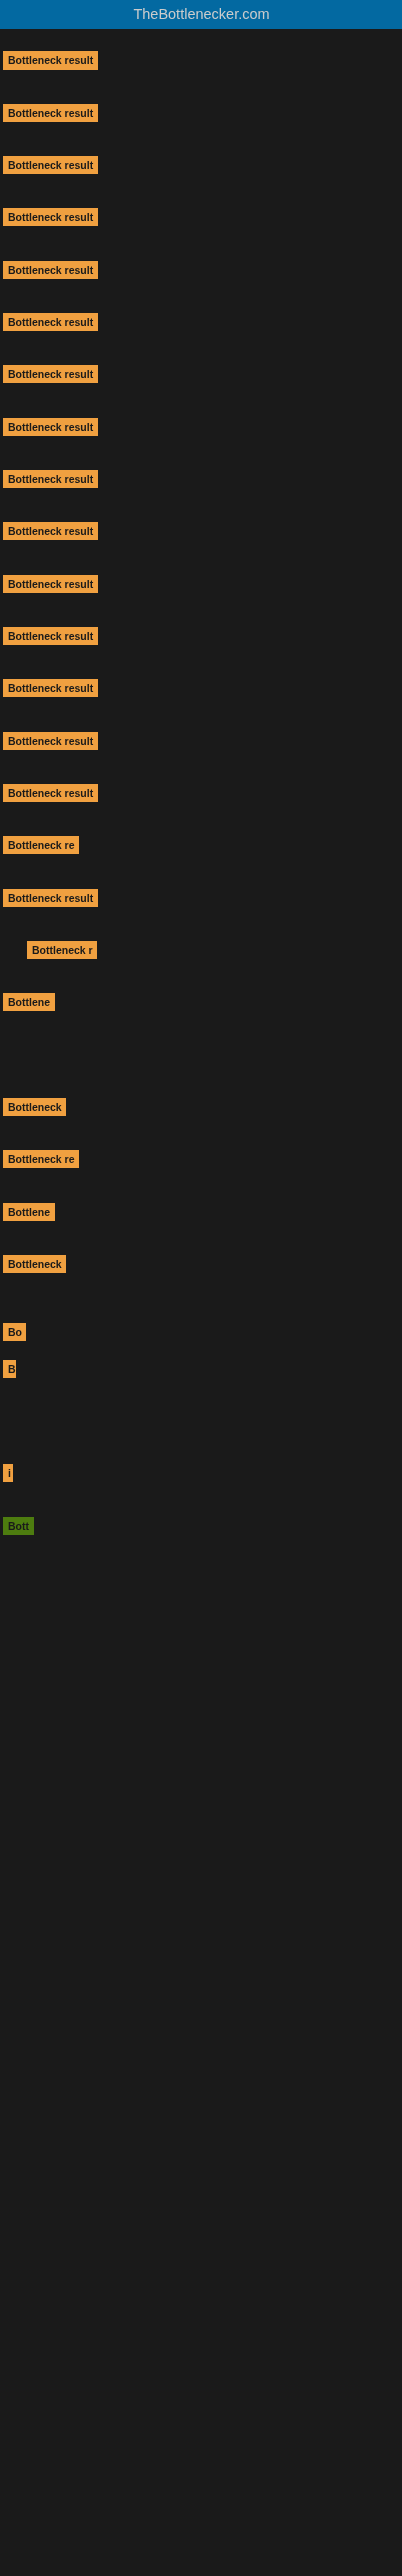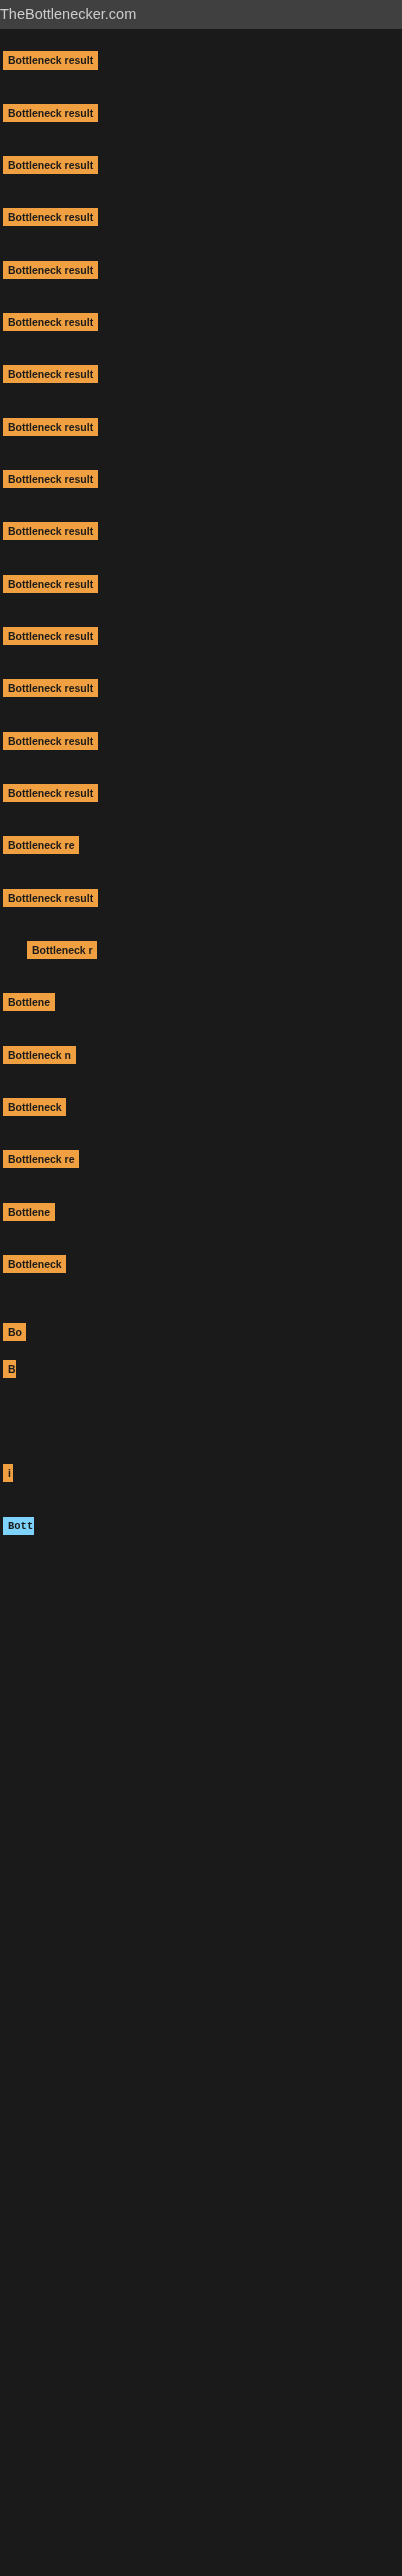--- a/index.html
+++ b/index.html
@@ -10,25 +10,25 @@
 
     body {
       width: 403px;
       min-height: 2576px;
       background-color: #1a1a1a;
       font-family: Arial, sans-serif;
       position: relative;
     }
 
     .site-title {
-      text-align: left;
+      text-align: center;
       color: #cccccc;
       font-size: 14.5px;
       padding: 6.4px 0;
-      background-color: #404040;
+      background-color: #0369a1;
     }
   </style>
 </head>
 <body>
 
 <div class="site-title">
   <span>TheBottlenecker.com</span>
 </div>
 
 <div id="items-container" style="position: relative; width: 403px; height: 2536px;">
@@ -82,23 +82,20 @@
     </div>
     <div style="position: absolute; top: 852px; left: 0px; width: 403px; height: 44px;">
       <div style="position: absolute; left: 3.2px; top: 8px; background-color: rgb(240, 160, 64); color: rgb(26, 26, 26); font-size: 10.5px; font-weight: bold; padding: 3.2px 4.8px; display: inline-block; max-width: 105px; overflow: hidden; white-space: nowrap;">Bottleneck result</div>
     </div>
     <div style="position: absolute; top: 904px; left: 0px; width: 400px; height: 44px; margin-left: 24px;">
       <div style="position: absolute; left: 3.2px; top: 8px; background-color: rgb(240, 160, 64); color: rgb(26, 26, 26); font-size: 10.5px; font-weight: bold; padding: 3.2px 4.8px; display: inline-block; max-width: 81px; overflow: hidden; white-space: nowrap;">Bottleneck r</div>
     </div>
     <div style="position: absolute; top: 956px; left: 0px; width: 403px; height: 44px;">
       <div style="position: absolute; left: 3.2px; top: 8px; background-color: rgb(240, 160, 64); color: rgb(26, 26, 26); font-size: 10.5px; font-weight: bold; padding: 3.2px 4.8px; display: inline-block; max-width: 64px; overflow: hidden; white-space: nowrap;">Bottlene</div>
     </div>
-    <div style="position: absolute; top: 1009px; left: 0px; width: 403px; height: 44px;">
-      <div style="position: absolute; left: 3.2px; top: 8px; background-color: rgb(240, 160, 64); color: rgb(26, 26, 26); font-size: 10.5px; font-weight: bold; padding: 3.2px 4.8px; display: inline-block; max-width: 76px; overflow: hidden; white-space: nowrap;">Bottleneck n</div>
-    </div>
     <div style="position: absolute; top: 1061px; left: 0px; width: 403px; height: 44px;">
       <div style="position: absolute; left: 3.2px; top: 8px; background-color: rgb(240, 160, 64); color: rgb(26, 26, 26); font-size: 10.5px; font-weight: bold; padding: 3.2px 4.8px; display: inline-block; max-width: 71px; overflow: hidden; white-space: nowrap;">Bottleneck</div>
     </div>
     <div style="position: absolute; top: 1113px; left: 0px; width: 403px; height: 44px;">
       <div style="position: absolute; left: 3.2px; top: 8px; background-color: rgb(240, 160, 64); color: rgb(26, 26, 26); font-size: 10.5px; font-weight: bold; padding: 3.2px 4.8px; display: inline-block; max-width: 85px; overflow: hidden; white-space: nowrap;">Bottleneck re</div>
     </div>
     <div style="position: absolute; top: 1166px; left: 0px; width: 403px; height: 44px;">
       <div style="position: absolute; left: 3.2px; top: 8px; background-color: rgb(240, 160, 64); color: rgb(26, 26, 26); font-size: 10.5px; font-weight: bold; padding: 3.2px 4.8px; display: inline-block; max-width: 58px; overflow: hidden; white-space: nowrap;">Bottlene</div>
     </div>
     <div style="position: absolute; top: 1218px; left: 0px; width: 403px; height: 44px;">
@@ -107,16 +104,16 @@
     <div style="position: absolute; top: 1270px; left: 0px; width: 403px; height: 44px;">
       <div style="position: absolute; left: 3.2px; top: 8px; background-color: rgb(240, 160, 64); color: rgb(26, 26, 26); font-size: 10.5px; font-weight: bold; padding: 3.2px 4.8px; display: inline-block; max-width: 22.5px; overflow: hidden; white-space: nowrap; margin-top: 16px;">Bo</div>
     </div>
     <div style="position: absolute; top: 1323px; left: 0px; width: 403px; height: 44px;">
       <div style="position: absolute; left: 3.2px; top: 8px; background-color: rgb(240, 160, 64); color: rgb(26, 26, 26); font-size: 10.5px; font-weight: bold; padding: 3.2px 4.8px; display: inline-block; max-width: 13px; overflow: hidden; white-space: nowrap;">B</div>
     </div>
     <div style="position: absolute; top: 1427px; left: 0px; width: 403px; height: 44px;">
       <div style="position: absolute; left: 3.2px; top: 8px; background-color: rgb(240, 160, 64); color: rgb(26, 26, 26); font-size: 10.5px; font-weight: bold; padding: 3.2px 4.8px; display: inline-block; max-width: 6.4px; overflow: hidden; white-space: nowrap;">i</div>
     </div>
     <div style="position: absolute; top: 1480px; left: 0px; width: 403px; height: 44px;">
-      <div style="position: absolute; left: 3.2px; top: 8px; background-color: #7dd3fc; color: rgb(26, 26, 26); font-size: 10.5px; font-weight: bold; padding: 3.2px 4.8px; display: inline-block; max-width: 31px; overflow: hidden; white-space: nowrap; font-family: Liberation Mono, monospace;">Bott</div>
+      <div style="position: absolute; left: 3.2px; top: 8px; background-color: #4d7c0f; color: rgb(26, 26, 26); font-size: 10.5px; font-weight: bold; padding: 3.2px 4.8px; display: inline-block; max-width: 31px; overflow: hidden; white-space: nowrap;">Bott</div>
     </div>
   </div>
 
 
 </body></html>

